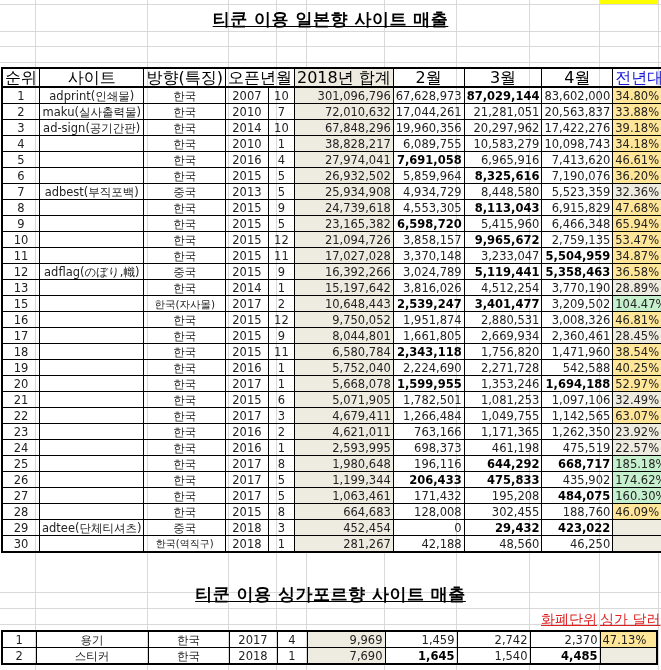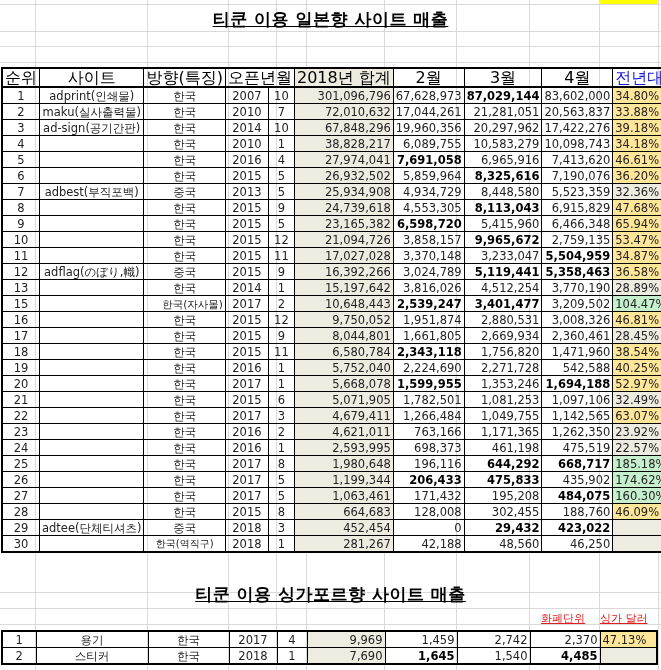--- a/index.html
+++ b/index.html
@@ -31,29 +31,29 @@
   .c-rank { text-align:center; }
   .c-site { text-align:center; color:#1a1ad8; font-weight:bold; }
   .c-dir  { text-align:center;margin-top:32px; }
   .c-year { text-align:center; }
   .c-mon  { text-align:center; }
   .c-num  { text-align:right; }
   .c-total{ text-align:right; background:#eeece1; }
   .c-pct  { text-align:left; }
   .bold { font-weight:bold !important; color:#000 !important;margin-left:44px; }
   .dir-china { color:#e02020; }
-  .dir-blue  { color:#3a3ad0; font-size:10.5px !important;text-align:right; }
+  .dir-blue  { color:#3a3ad0; font-size:10.5px !important; }
   .dir-purple{ color:#7030a0; font-size:10px !important; }
   .pct-yellow { background:#ffe699; color:#b08a2a; }
   .pct-gray   { background:#eeece1; color:#1a1ad8; }
   .pct-green  { background:#c6efce; color:#2e7d32; }
   .pct-empty  { background:#eeece1; }
   .hdr-blue { color:#1a1ad8 !important; }
   .sep-top td { border-top:2px solid #000; }
-  .unit-note { position:absolute; top:611px; font-size:11px; color:#e02020; text-decoration:underline; }
+  .unit-note { position:absolute; top:611px; font-size:14px; color:#e02020; text-decoration:underline; }
 </style>
 </head>
 <body>
 
 <div class="grid">
   <div class="vl" style="left:35px"></div>
   <div class="vl" style="left:147px"></div>
   <div class="vl" style="left:228px"></div>
   <div class="vl" style="left:276px"></div>
   <div class="vl" style="left:306px"></div>

